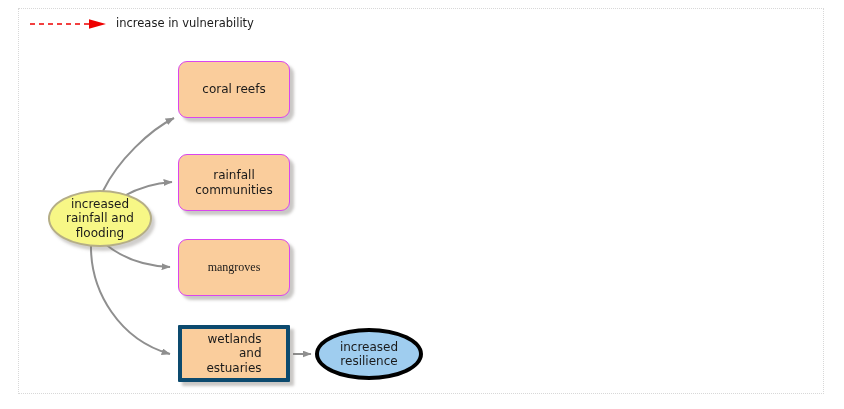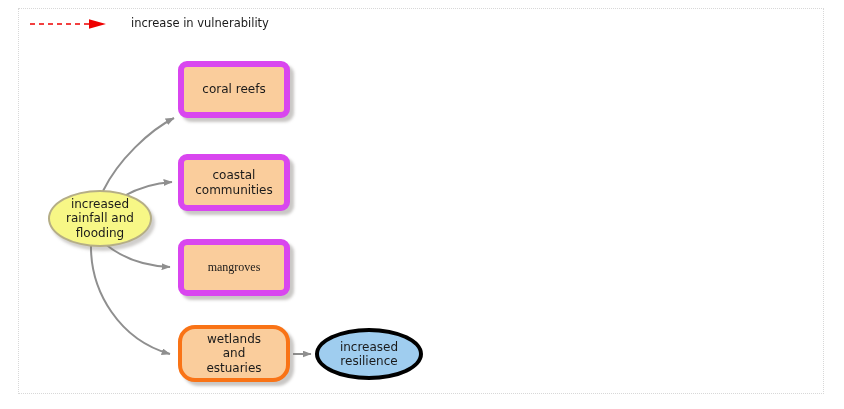--- a/index.html
+++ b/index.html
@@ -40,21 +40,21 @@
     display: flex;
     align-items: center;
   }
   #legend .legend-arrow {
     display: block;
   }
   #legend .legend-label {
     font-size: 11.5px;
     color: #1a1a1a;
     line-height: 1;
-    margin-left: 23px;
+    margin-left: 8px;
     white-space: nowrap;
   }
 
   
   #edges {
     position: absolute;
     left: 0;
     top: 0;
     width: 844px;
     height: 409px;
@@ -73,30 +73,31 @@
     font-size: 12px;
     line-height: 1.18;
     white-space: pre-line;
   }
 
   
   .box {
     width: 112px;
     height: 57px;
     background: #facd9c;
-    border: 6px solid #d946ef;
+    border: 1px solid #d946ef;
     border-radius: 9px;
     box-shadow: 4px 4px 3px rgba(120, 115, 110, 0.40);
   }
 
   
   .box.thick {
-    border: 4px solid #f97316;
-    border-radius: 17px;
+    border: 4px solid #0c4a6e;
+    border-radius: 1px;
     box-shadow: 4px 4px 3px rgba(120, 115, 110, 0.40);
+    text-align: right;
   }
 
   
   .ellipse-yellow {
     width: 104px;
     height: 57px;
     background: #f7f786;
     border: 2px solid #b5ae86;
     border-radius: 50%;
     box-shadow: 3px 4px 3px rgba(120, 115, 110, 0.35);
@@ -143,21 +144,21 @@
 
     <path d="M 293 354 L 311 354" fill="none" stroke="#8f8f8f" stroke-width="2" marker-end="url(#ah)"></path>
   </svg>
 
   <div class="node ellipse-yellow" style="left:48px; top:190px;">increased
 rainfall and
 flooding</div>
 
   <div class="node box" style="left:178px; top:61px;">coral reefs</div>
 
-  <div class="node box" style="left:178px; top:154px;">coastal
+  <div class="node box" style="left:178px; top:154px;">rainfall
 communities</div>
 
   <div class="node box" style="left:178px; top:239px;font-family:Liberation Serif, serif;">mangroves</div>
 
   <div class="node box thick" style="left:178px; top:325px;">wetlands
 and
 estuaries</div>
 
   <div class="node ellipse-blue" style="left:315px; top:328px;">increased
 resilience</div>

